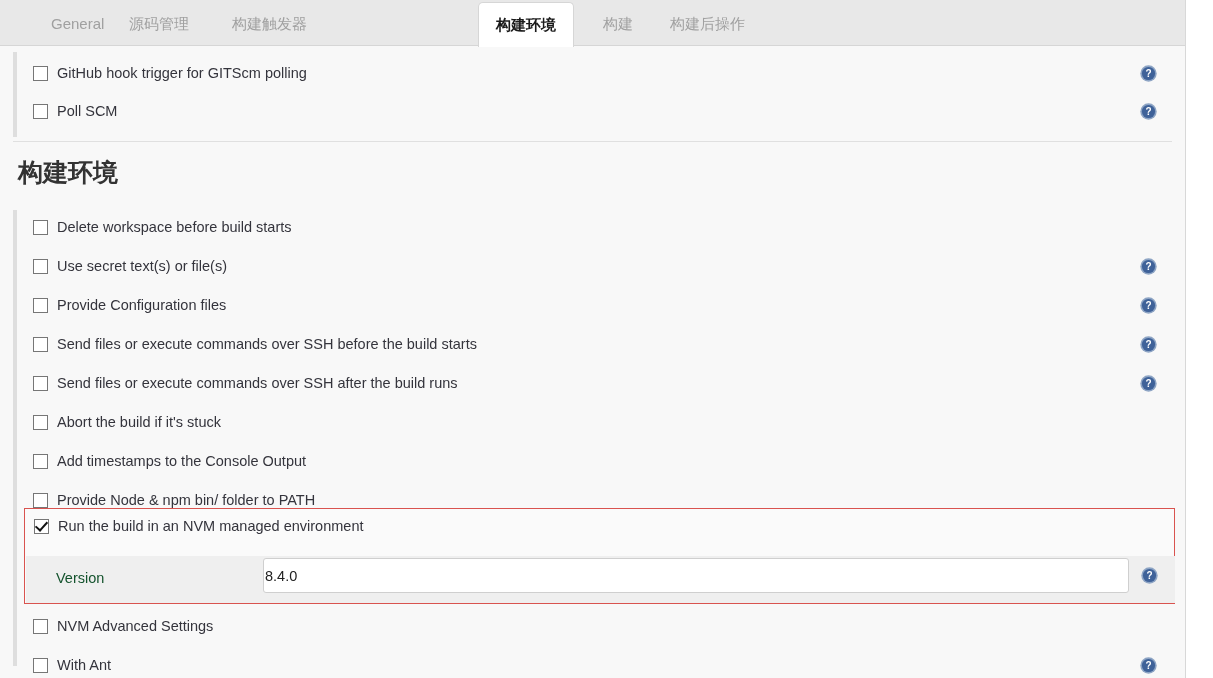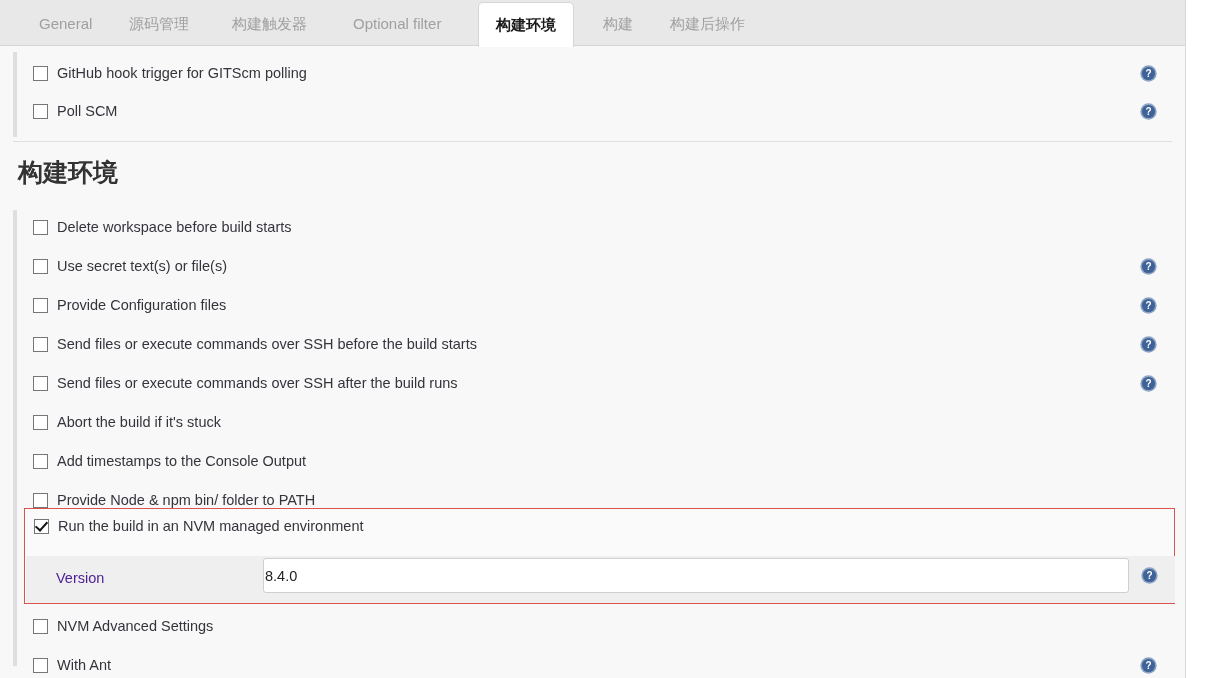--- a/index.html
+++ b/index.html
@@ -168,21 +168,21 @@
     top: 47px;
     width: 1149px;
     height: 47px;
     background: #efefef;
   }
   #nvm-version-label {
     position: absolute;
     left: 31px;
     top: 61px;
     font-size: 14.5px;
-    color: #4c1d95;
+    color: #14532d;
   }
   #nvm-version-input {
     position: absolute;
     left: 238px;
     top: 49px;
     width: 866px;
     height: 35px;
     background: #ffffff;
     border: 1px solid #cfcfcf;
     border-radius: 3px;
@@ -195,24 +195,23 @@
   }
 </style>
 </head>
 <body>
 
 <div id="page">
 
   <div id="content-panel">
 
     <div id="tab-bar">
-        <div class="tab" style="left: 22px;">General</div>
+        <div class="tab" style="left: 34px;">General</div>
         <div class="tab" style="left: 112px;">源码管理</div>
         <div class="tab" style="left: 215px;">构建触发器</div>
-        <div class="tab" style="left: 336px;">Optional filter</div>
         <div class="tab active" style="left: 478px;">构建环境</div>
         <div class="tab" style="left: 586px;">构建</div>
         <div class="tab" style="left: 653px;">构建后操作</div>
       </div>
 
     <div id="scroll-body">
 
       <div class="group-bar" style="top:0px;height:85px;"></div>
       <div id="trigger-rows">
           <div class="row" style="top: 4px;">

